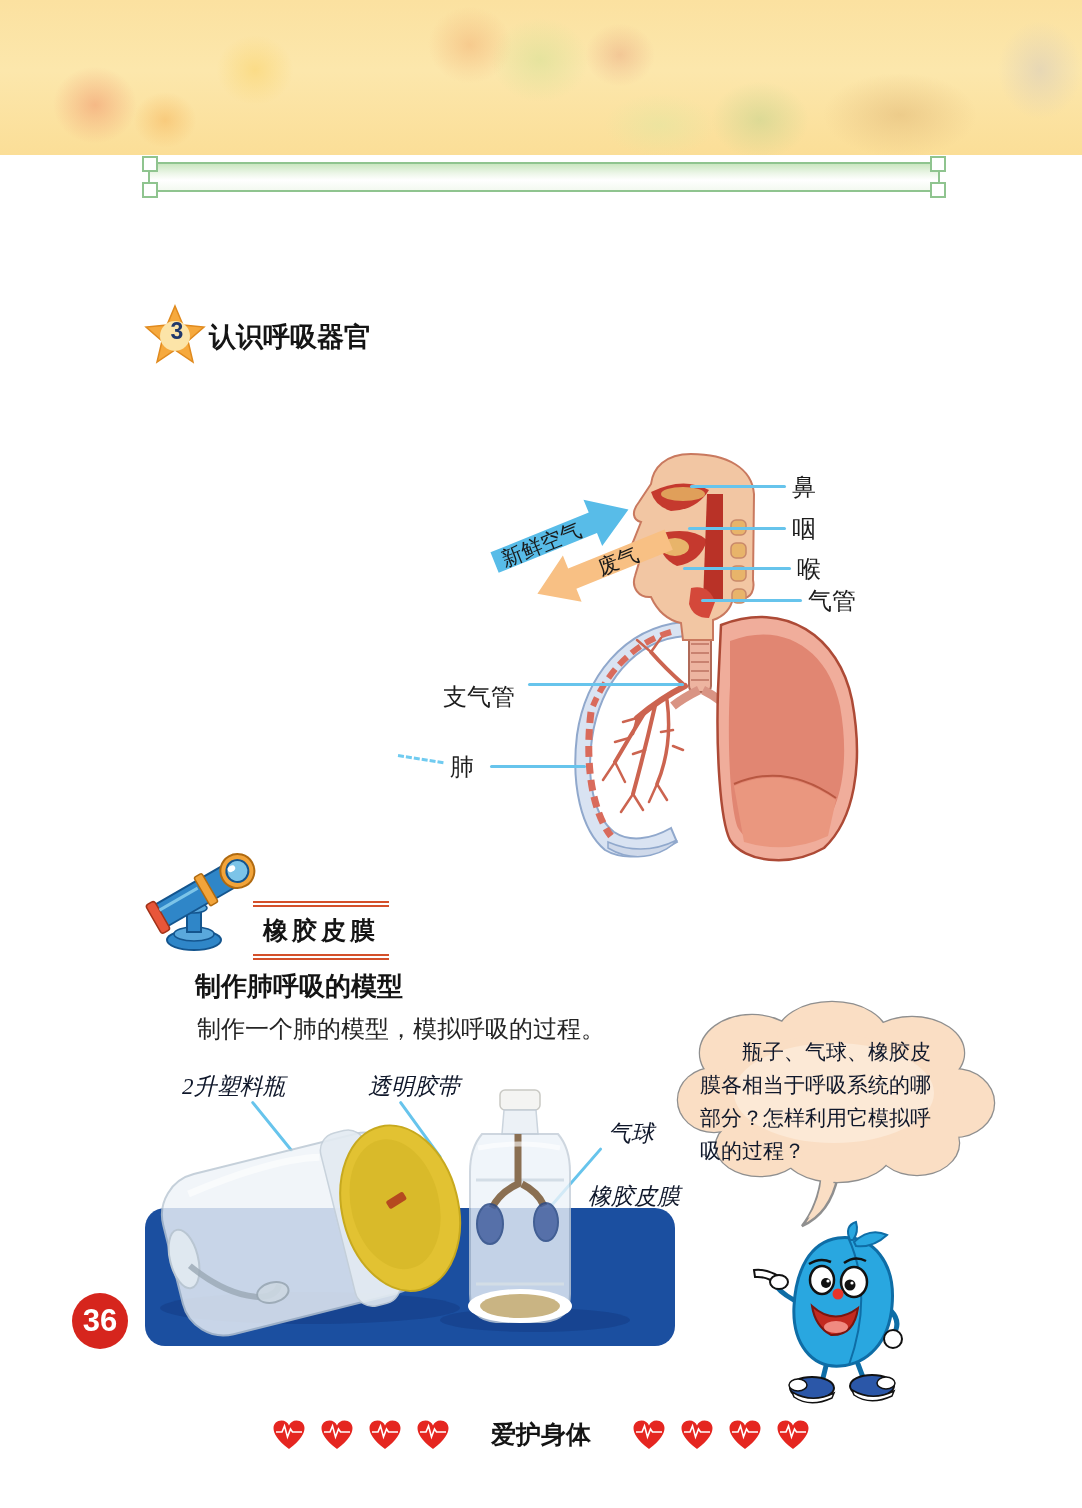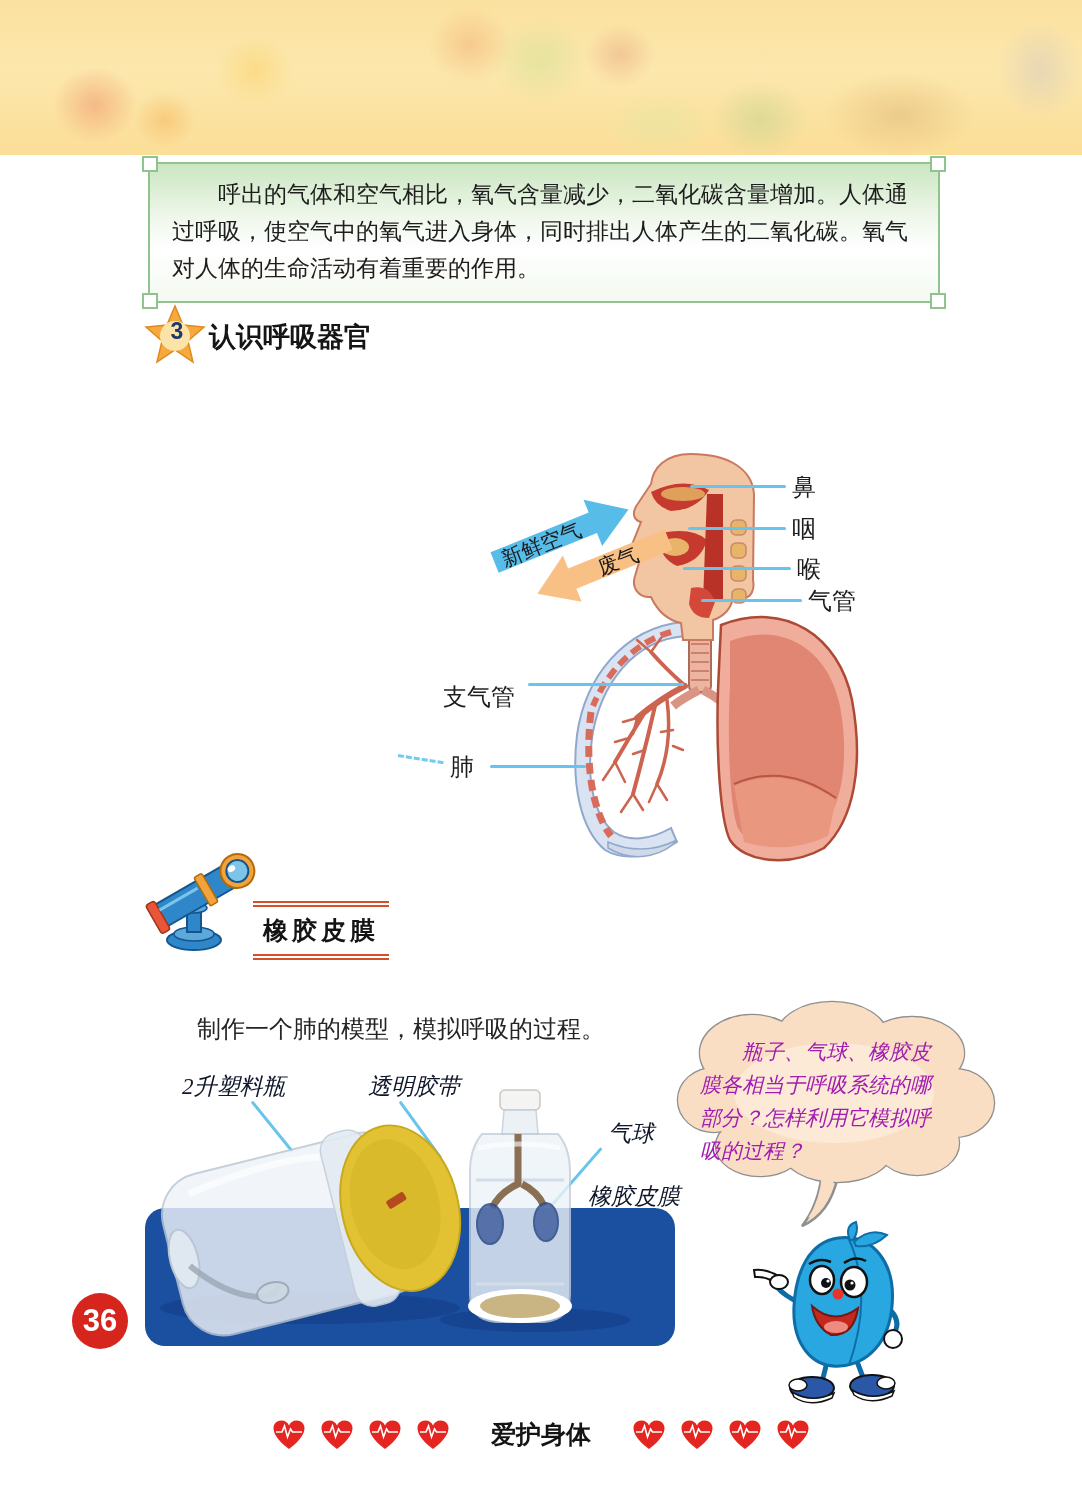--- a/index.html
+++ b/index.html
@@ -50,36 +50,35 @@
   .mat{position:absolute;font-size:23px;color:#0f172a;white-space:nowrap;font-style:italic;}
   
   #page-num{left:72px;top:1293px;width:56px;height:56px;border-radius:50%;background:#d6251d;
     display:flex;align-items:center;justify-content:center;
     font-family:"Liberation Sans",sans-serif;font-size:31px;font-weight:bold;color:#ffffff;}
   #footer{left:0;top:1418px;width:1082px;display:flex;align-items:center;justify-content:center;gap:16px;}
   #footer .txt{font-family:"Liberation Sans",sans-serif;font-size:25px;font-weight:bold;color:#141414;margin:0 26px;}
   .hearts{display:flex;gap:16px;}
   svg{overflow:visible;display:block;}
   
-  #cloud-text{left:700px;top:1036px;width:248px;font-size:21px;line-height:33px;color:#a21caf;font-style:italic;}
+  #cloud-text{left:700px;top:1036px;width:248px;font-size:21px;line-height:33px;color:#0f172a;}
   #cloud-text p{margin:0;text-indent:2em;}
 </style>
 </head>
 <body>
 
 <div id="page">
 
   <div id="banner" class="abs"></div>
 
   <div id="intro-box" class="abs">
     <span class="corn" style="left:-8px;top:-8px;"></span>
     <span class="corn" style="right:-8px;top:-8px;"></span>
     <span class="corn" style="left:-8px;bottom:-8px;"></span>
     <span class="corn" style="right:-8px;bottom:-8px;"></span>
-    <p>呼出的气体和空气相比，氧气含量减少，二氧化碳含量增加。人体通过呼吸，使空气中的氧气进入身体，同时排出人体产生的二氧化碳。氧气对人体的生命活动有着重要的作用。</p>
   </div>
 
   <div id="star-wrap" class="abs">
     <svg width="62" height="62" viewBox="0 0 62 62">
       <path d="M31,2 L39,21 L60,23 L44,37 L49,58 L31,46 L13,58 L18,37 L2,23 L23,21 Z" fill="#f6a93d" stroke="#e08a1e" stroke-width="1.5"></path>
       <circle cx="31" cy="32" r="15" fill="#fce4a8"></circle>
     </svg>
   </div>
   <div id="star-num" class="abs">3</div>
   <div id="sec-title" class="abs">认识呼吸器官</div>
@@ -184,20 +183,21 @@
       <rect x="0" y="26" width="10" height="33" rx="3" fill="#e8563a" stroke="#a23218" stroke-width="1.5"></rect>
       <rect x="56" y="26" width="9" height="33" rx="2" fill="#f2a43a" stroke="#b06a10" stroke-width="1.5"></rect>
       <circle cx="97" cy="42" r="17" fill="#f2a43a" stroke="#b06a10" stroke-width="2"></circle>
       <circle cx="97" cy="42" r="11" fill="#7cc4e8" stroke="#14558e" stroke-width="2"></circle>
       <ellipse cx="93" cy="37" rx="4" ry="3" fill="#ffffff"></ellipse>
       <line x1="10" y1="37" x2="54" y2="37" stroke="#7cc4e8" stroke-width="3"></line>
     </g>
   </svg>
   <div id="ext-banner" class="abs">橡胶皮膜</div>
 
+  <div id="act-title" class="abs">制作肺呼吸的模型</div>
   <div id="act-text" class="abs">制作一个肺的模型，模拟呼吸的过程。</div>
 
   <div class="mat abs" style="left:182px;top:1071px;">2升塑料瓶</div>
   <div class="mat abs" style="left:368px;top:1071px;">透明胶带</div>
   <div class="mat abs" style="left:608px;top:1118px;">气球</div>
   <div class="mat abs" style="left:588px;top:1181px;">橡胶皮膜</div>
 
   <div class="lead" style="left:252px;top:1100px;width:64px;transform:rotate(51deg);height:2.5px;"></div>
   <div class="lead" style="left:400px;top:1100px;width:70px;transform:rotate(54deg);height:2.5px;"></div>
   <div class="lead" style="left:541px;top:1216px;width:92px;transform:rotate(-49deg);height:2.5px;"></div>

